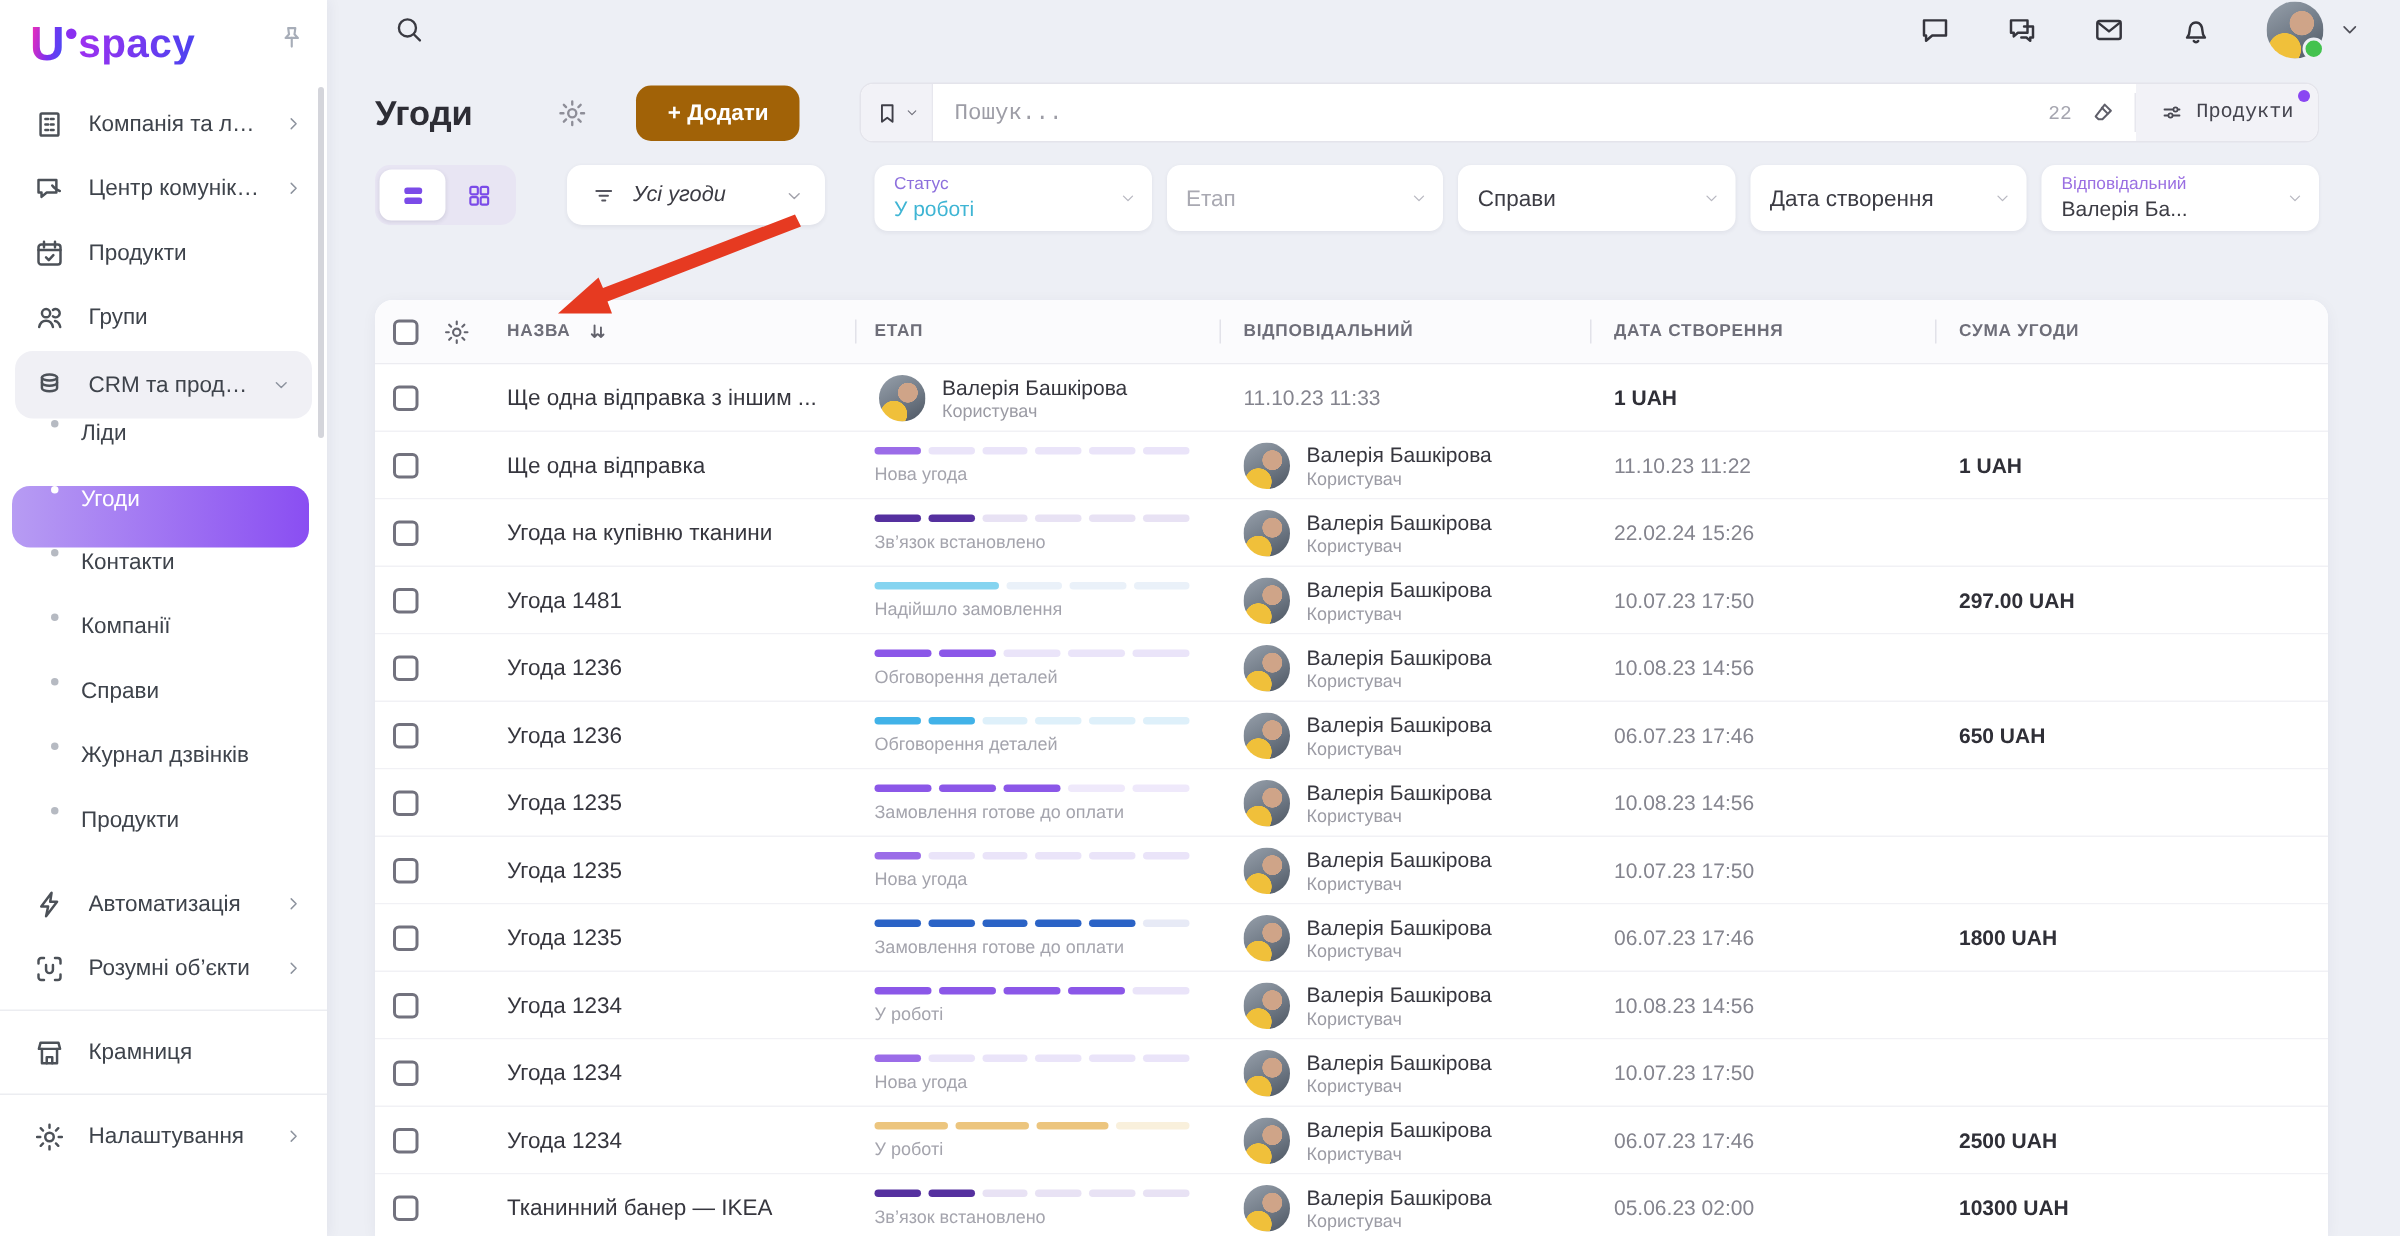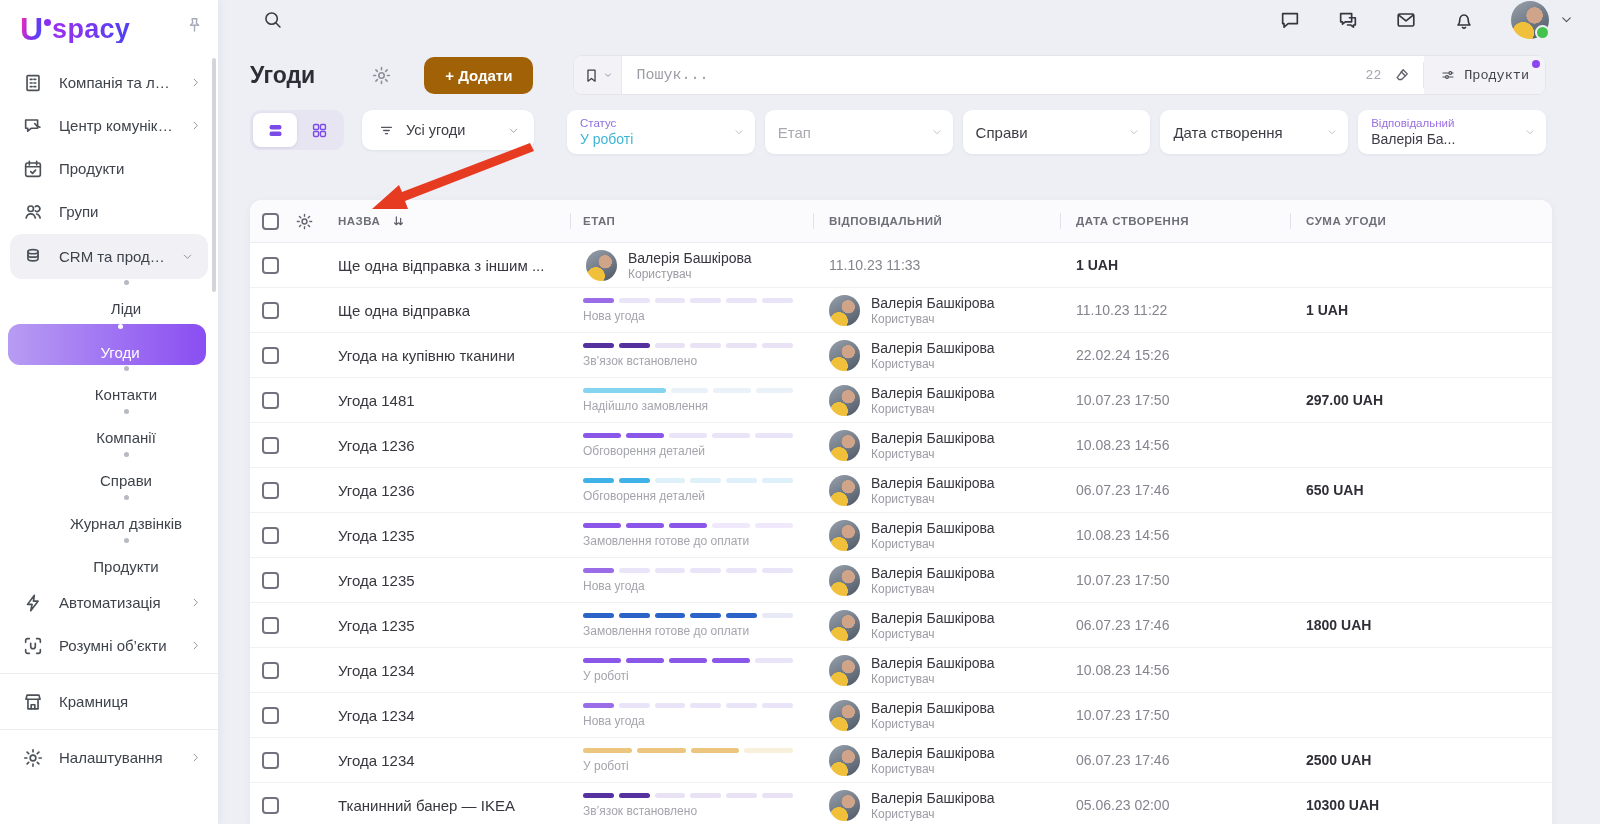--- a/index.html
+++ b/index.html
@@ -14,21 +14,21 @@
   .logo-u{font-size:32px;font-weight:800;background:linear-gradient(100deg,#ff2db0,#7b2ff0 55%,#3d53f6);-webkit-background-clip:text;background-clip:text;color:transparent;line-height:1;}
   .logo-dot{width:7px;height:7px;border-radius:50%;background:#8a2ff0;margin:-14px 1px 0 1px;}
   .logo-rest{font-size:27px;font-weight:700;background:linear-gradient(100deg,#a22ff0,#4a43f0);-webkit-background-clip:text;background-clip:text;color:transparent;line-height:1;letter-spacing:.3px;}
   .pin{position:absolute;top:16px;right:14px;width:19px;height:19px;color:#a7adb8;cursor:pointer;}
   .nav{padding-top:8px;}
   .nav-item{height:43px;display:flex;align-items:center;padding:0 16px 0 22px;gap:15px;cursor:pointer;color:#3e434b;}
   .nav-item.nav-parent-open{background:#f0f0f5;border-radius:12px;margin:1px 10px;padding:0 14px 0 12px;height:45px;}
   .nav-ic{width:22px;height:22px;color:#4c5158;flex-shrink:0;}
   .nav-label{font-size:15px;flex:1;white-space:nowrap;overflow:hidden;text-overflow:ellipsis;}
   .nav-chev{width:13px;height:13px;color:#8d939e;flex-shrink:0;}
-  .nav-child{height:43px;display:flex;align-items:center;gap:15px;padding-left:34px;font-size:15px;color:#3e434b;cursor:pointer;flex-direction:column;}
+  .nav-child{height:43px;display:flex;align-items:flex-start;gap:15px;padding-left:34px;font-size:15px;color:#3e434b;cursor:pointer;}
   .bullet{width:5px;height:5px;border-radius:50%;background:#b6bac2;flex-shrink:0;}
   .nav-child.active{background:linear-gradient(90deg,#b79cf3,#8a4ef2);color:#fff;border-radius:12px;margin:1px 12px 1px 8px;padding-left:26px;height:41px;}
   .nav-child.active .bullet{background:#fff;}
   .nav-divider{border-top:1px solid #ecedf1;margin:6px 0;}
   .sb-scroll{position:absolute;right:2px;top:58px;width:4px;height:234px;border-radius:2px;background:#d4d5db;cursor:pointer;}
 
   
   .main{flex:1;display:flex;flex-direction:column;min-width:0;position:relative;}
   .topbar{height:56px;display:flex;align-items:center;padding:0 26px 0 44px;}
   .tb-search{width:21px;height:21px;color:#3a3a42;cursor:pointer;}
@@ -63,21 +63,21 @@
   .sliders{width:16px;height:16px;color:#4a4a54;}
   .filters-label{font-size:13.5px;color:#44444e;}
   .filters-dot{position:absolute;top:4px;right:5px;width:8px;height:8px;border-radius:50%;background:#8a46f2;}
 
   
   .crow{display:flex;align-items:flex-start;margin-top:15px;padding-right:54px;}
   .vtoggle{background:#e8e5f3;border-radius:10px;height:40px;display:flex;align-items:center;padding:0 3px;box-sizing:border-box;}
   .vbtn{width:44px;height:34px;display:flex;align-items:center;justify-content:center;border-radius:8px;cursor:pointer;color:#7b4be8;}
   .vbtn.active{background:#fff;box-shadow:0 1px 3px rgba(40,40,70,.12);}
   .vbtn .ic{width:19px;height:19px;}
-  .alldeals{margin-left:18px;background:#fff;border-radius:10px;height:40px;display:flex;align-items:center;gap:11px;padding:0 14px 0 16px;box-shadow:0 1px 3px rgba(40,40,70,.07);cursor:pointer;width:172px;box-sizing:border-box;}
+  .alldeals{margin-left:34px;background:#fff;border-radius:10px;height:40px;display:flex;align-items:center;gap:11px;padding:0 14px 0 16px;box-shadow:0 1px 3px rgba(40,40,70,.07);cursor:pointer;width:172px;box-sizing:border-box;font-style:italic;}
   .funnel-ic{width:17px;height:17px;color:#55555f;}
   .alldeals-label{font-size:14.5px;color:#3c3c44;flex:1;}
   .sm-chev{width:13px;height:13px;color:#a3a3ac;}
   .chips{flex:1;margin-left:33px;display:flex;gap:10px;}
   .chip{flex:1;background:#fff;border-radius:9px;height:44px;box-shadow:0 1px 3px rgba(40,40,70,.06);padding:5px 26px 5px 13px;box-sizing:border-box;display:flex;flex-direction:column;justify-content:center;position:relative;cursor:pointer;min-width:0;}
   .chip-label{font-size:11.5px;margin-bottom:2px;white-space:nowrap;overflow:hidden;text-overflow:ellipsis;}
   .chip-value{font-size:14px;white-space:nowrap;overflow:hidden;text-overflow:ellipsis;}
   .chip.single .chip-value{font-size:15px;}
   .chip-chev{position:absolute;right:10px;top:50%;transform:translateY(-50%);width:12px;height:12px;color:#b9b9c2;}
 

